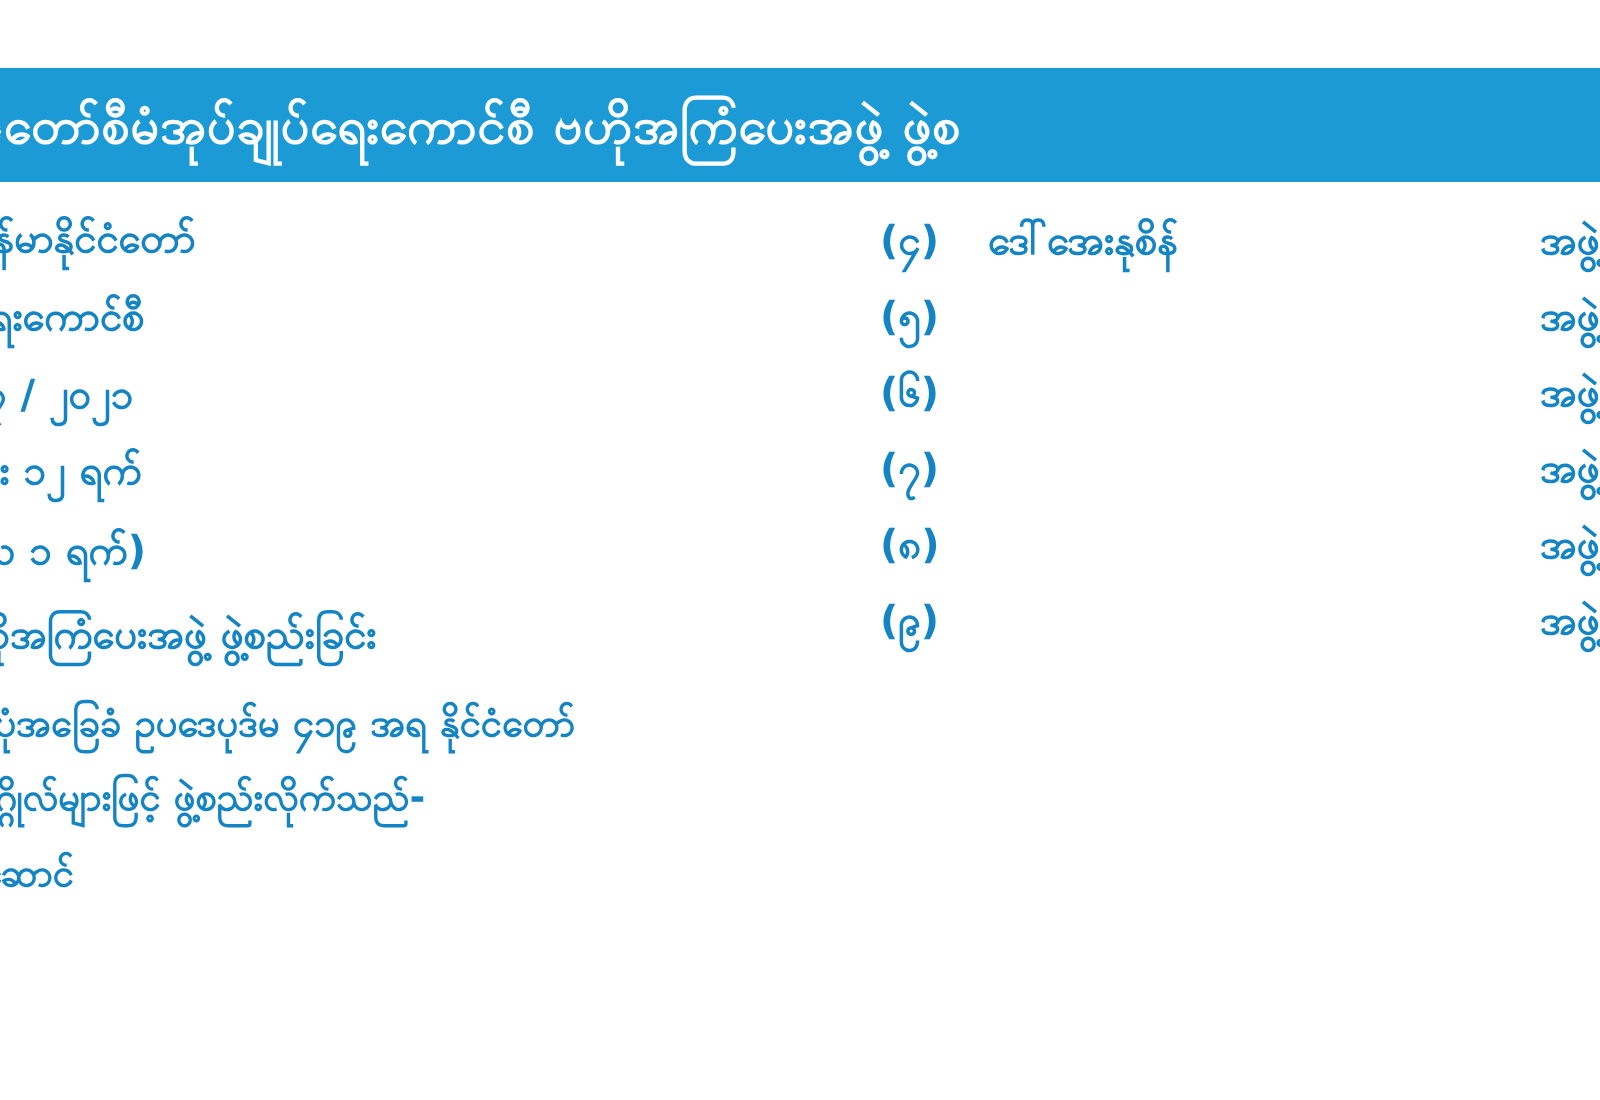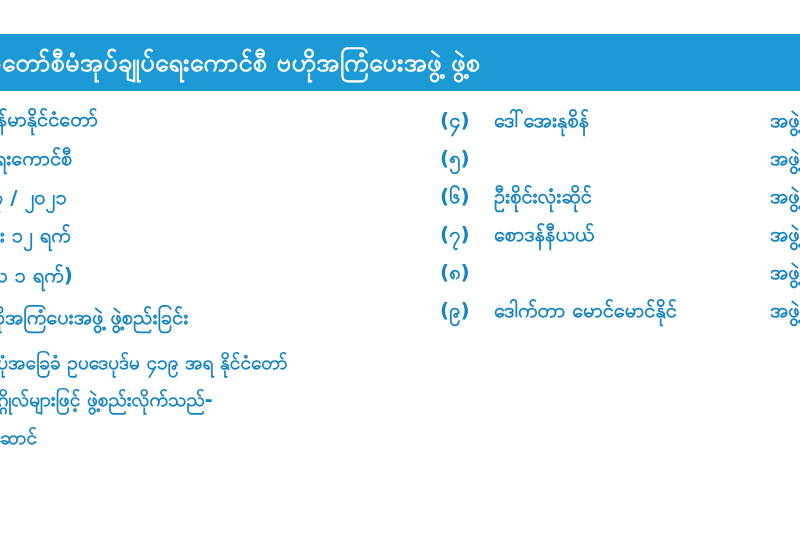--- a/index.html
+++ b/index.html
@@ -140,35 +140,32 @@
         <span class="num">(၄)</span>
         <span class="nm">ဒေါ်အေးနုစိန်</span>
         <span class="role">အဖွဲ့ဝ</span>
       </div>
       <div class="rrow" style="top: 50px; left: 0px; width: 370px; color: rgb(20, 132, 196);">
         <span class="num">(၅)</span>
         <span class="role">အဖွဲ့ဝ</span>
       </div>
       <div class="rrow" style="top: 88px; left: 0px; width: 370px; color: rgb(20, 132, 196);">
         <span class="num">(၆)</span>
-        <span class="nm">ဦးစိုင်းလုံးဆိုင်</span>
         <span class="role">အဖွဲ့ဝ</span>
       </div>
       <div class="rrow" style="top: 126px; left: 0px; width: 370px; color: rgb(20, 132, 196);">
         <span class="num">(၇)</span>
-        <span class="nm">စောဒန်နီယယ်</span>
         <span class="role">အဖွဲ့ဝ</span>
       </div>
       <div class="rrow" style="top: 164px; left: 0px; width: 370px; color: rgb(20, 132, 196);">
         <span class="num">(၈)</span>
         <span class="role">အဖွဲ့ဝ</span>
       </div>
       <div class="rrow" style="top: 202px; left: 0px; width: 370px; color: rgb(20, 132, 196);">
         <span class="num">(၉)</span>
-        <span class="nm">ဒေါက်တာ မောင်မောင်နိုင်</span>
         <span class="role">အဖွဲ့ဝ</span>
       </div>
     </div>
 
   </div>
 
   <div class="bottom-margin"></div>
 
 </div>
 

